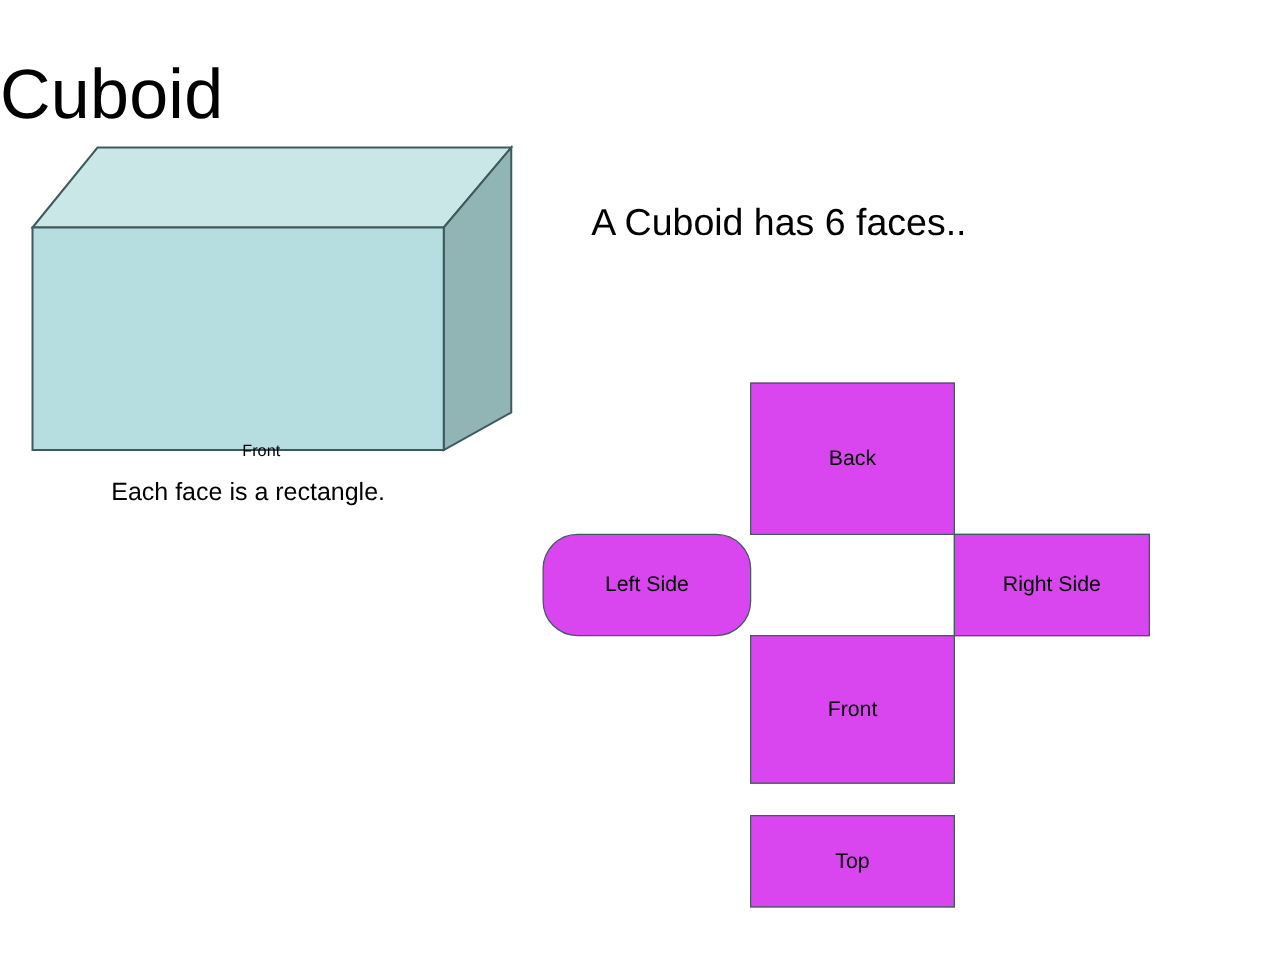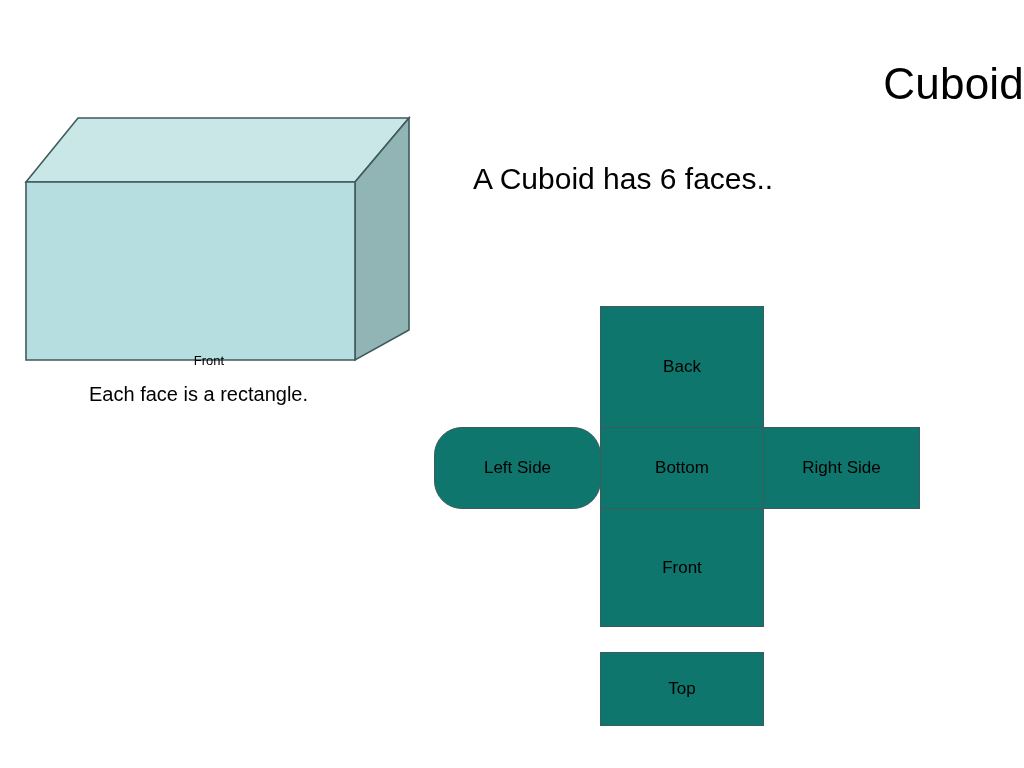--- a/index.html
+++ b/index.html
@@ -23,24 +23,24 @@
     top: 0;
     width: 1024px;
     height: 768px;
     background: #ffffff;
   }
 
   
   .slide-title {
     position: absolute;
     left: 0;
-    top: 60px;
+    top: 44px;
     width: 1024px;
-    text-align: right;
-    font-size: 44px;
+    text-align: left;
+    font-size: 56px;
     font-weight: normal;
     letter-spacing: 0.2px;
     line-height: 1.1;
     color: #000000;
   }
 
   
   .cuboid-figure {
     position: absolute;
     left: 14px;
@@ -86,21 +86,21 @@
   .net {
     position: absolute;
     left: 434px;
     top: 306px;
     width: 486px;
     height: 394px;
   }
   .net-cell {
     position: absolute;
     box-sizing: border-box;
-    background: #0f766e;
+    background: #d946ef;
     border: 1px solid #3f5a5c;
     display: flex;
     align-items: center;
     justify-content: center;
     font-size: 17px;
     color: #000000;
   }
   
   .cell-back       { left: 166px; top: 0px;   width: 164px; height: 122px; }
   .cell-left-side  { left: 0px;   top: 121px; width: 167px; height: 82px; border-radius: 28px;  }
@@ -128,19 +128,18 @@
     <div class="cuboid-face-label">Front</div>
   </div>
 
   <div class="headline-text">A Cuboid has 6 faces..</div>
 
   <div class="caption-text">Each face is a rectangle.</div>
 
   <div class="net">
     <div class="net-cell cell-back">Back</div>
     <div class="net-cell cell-left-side">Left Side</div>
-    <div class="net-cell cell-bottom">Bottom</div>
     <div class="net-cell cell-right-side">Right Side</div>
     <div class="net-cell cell-front">Front</div>
     <div class="net-cell cell-top">Top</div>
   </div>
 
 </div>
 
 </body></html>

